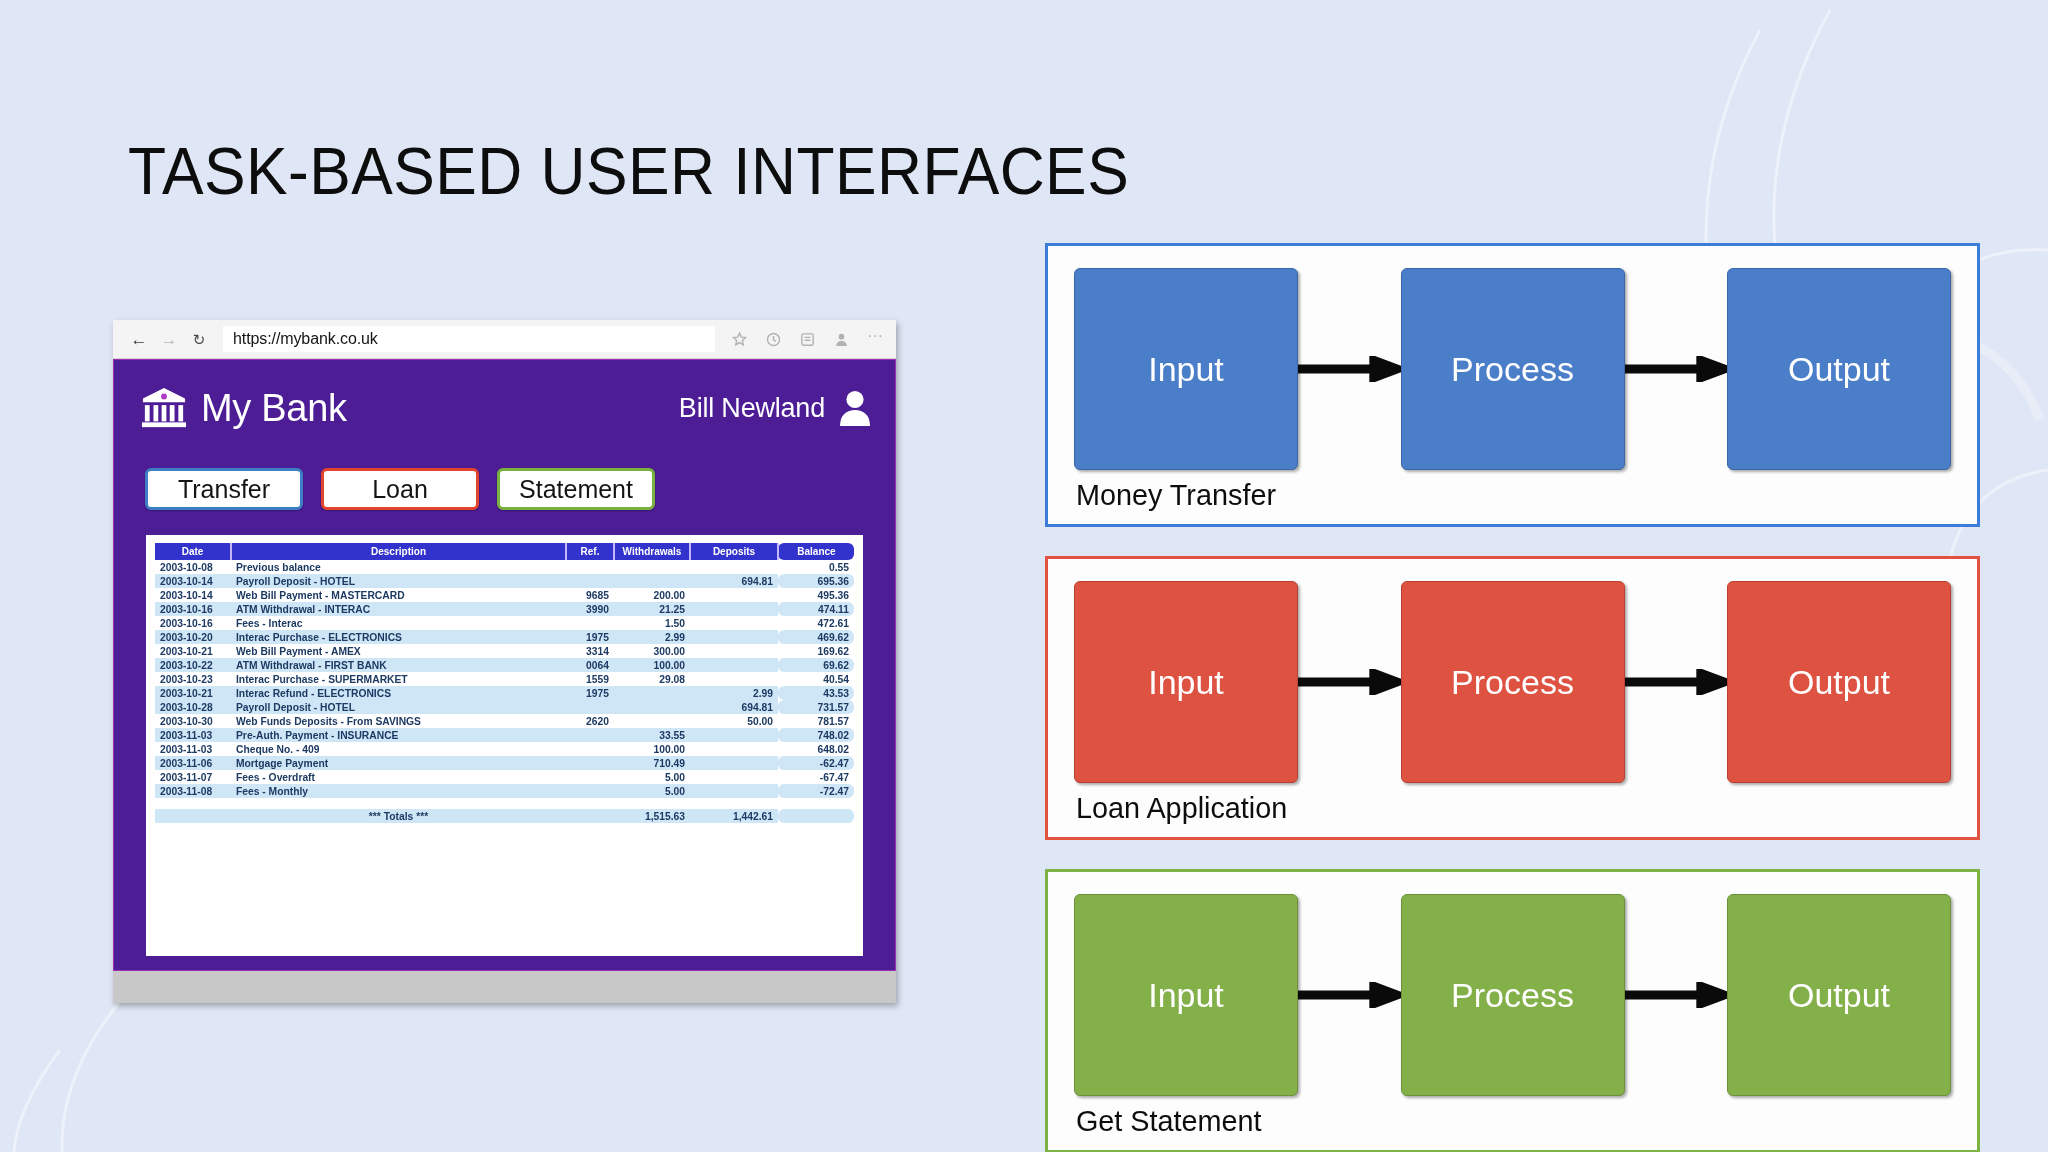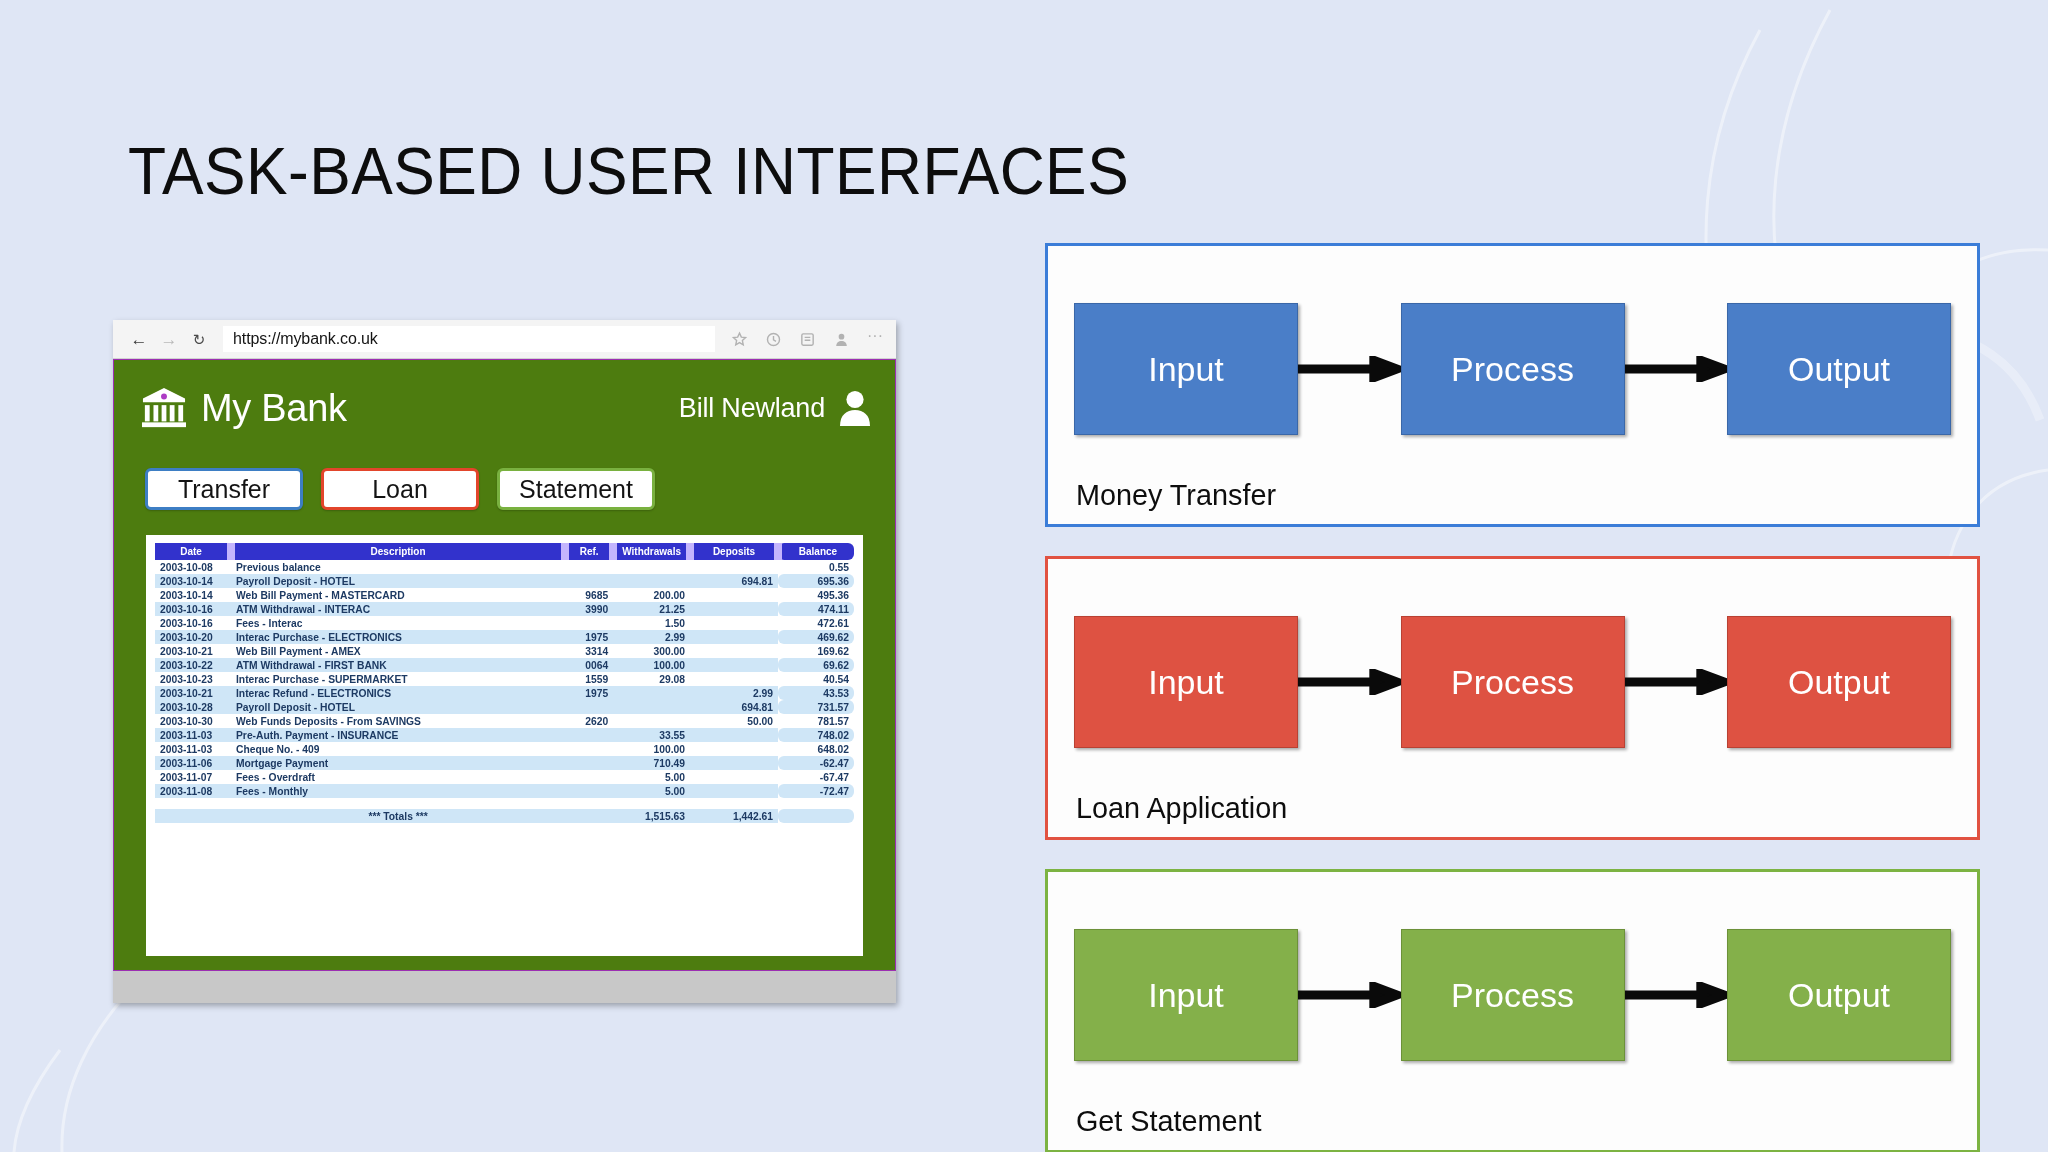--- a/index.html
+++ b/index.html
@@ -159,21 +159,21 @@
     align-items: center;
     gap: 17px;
     padding: 0 4px 0 14px;
     color: #888;
   }
   .tb-ic { width: 17px; height: 17px; opacity: .62; }
 
   
   #bank-app {
     height: calc(100% - 71px);
-    background: #4d7c0f;
+    background: #4c1d95;
     padding: 12px 13px 14px 13px;
     border: 1px solid #9c2fb2;
     display: flex;
     flex-direction: column;
   }
   #bank-header {
     display: flex;
     align-items: center;
     height: 72px;
     padding: 0 10px 0 14px;
@@ -231,21 +231,21 @@
     color: #1d3a63;
     font-family: "Liberation Sans", sans-serif;
   }
   #statement-table thead th {
     background: #3232cc;
     color: #ffffff;
     font-size: 10px;
     font-weight: 700;
     padding: 3px 5px;
     text-align: center;
-    border-right: 8px solid #c4b5fd;
+    border-right: 2px solid #c4b5fd;
     white-space: nowrap;
   }
   #statement-table thead th:last-child { border-right: none; }
   #statement-table tbody td {
     padding: 1.5px 5px;
     white-space: nowrap;
     font-weight: 600;
   }
   #statement-table tbody tr.zebra td { background: #cfe6f7; }
   .col-date  { width: 76px; text-align: left; }
@@ -287,29 +287,30 @@
   .flow-card.accent-green { border: 3px solid #7cb342; }
 
   .flow-row {
     display: flex;
     align-items: center;
     flex: 1;
     padding-bottom: 8px;
   }
   .flow-box {
     width: 224px;
-    height: 132px;
+    height: 202px;
     display: flex;
     align-items: center;
     justify-content: center;
     color: #ffffff;
     font-size: 34px;
     font-weight: 400;
     box-shadow: 2px 2px 3px rgba(0,0,0,.33);
     flex: none;
+    border-radius: 6px;
   }
   .accent-blue  .flow-box { background: #4a7ec8; border: 1px solid #3a67a8; }
   .accent-red   .flow-box { background: #de5242; border: 1px solid #b94133; }
   .accent-green .flow-box { background: #84b04a; border: 1px solid #6c9139; }
 
   .flow-arrow {
     flex: 1;
     display: flex;
     align-items: center;
     justify-content: center;

